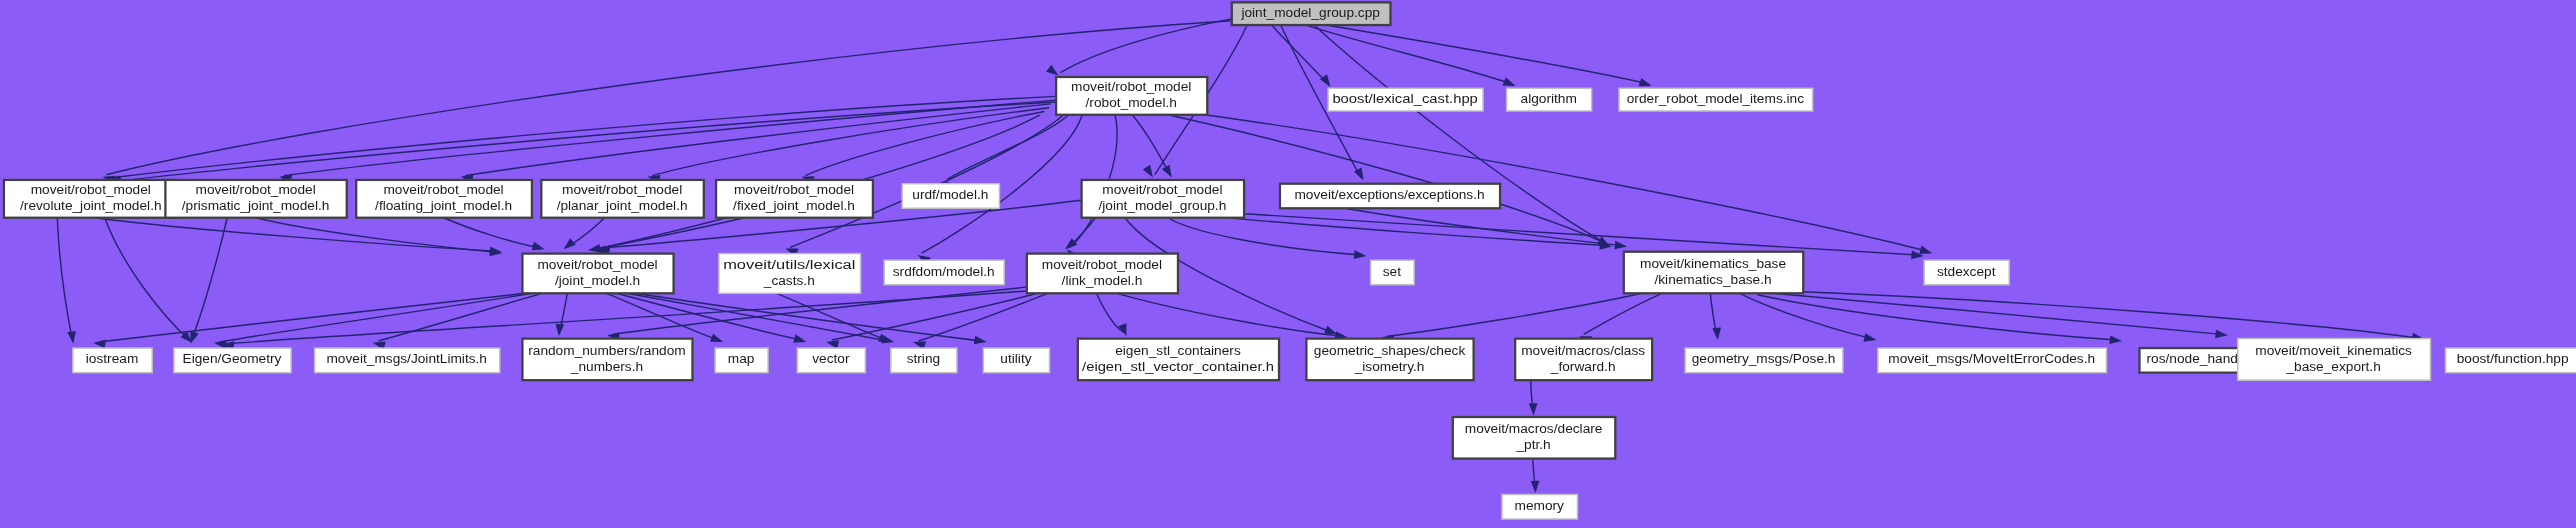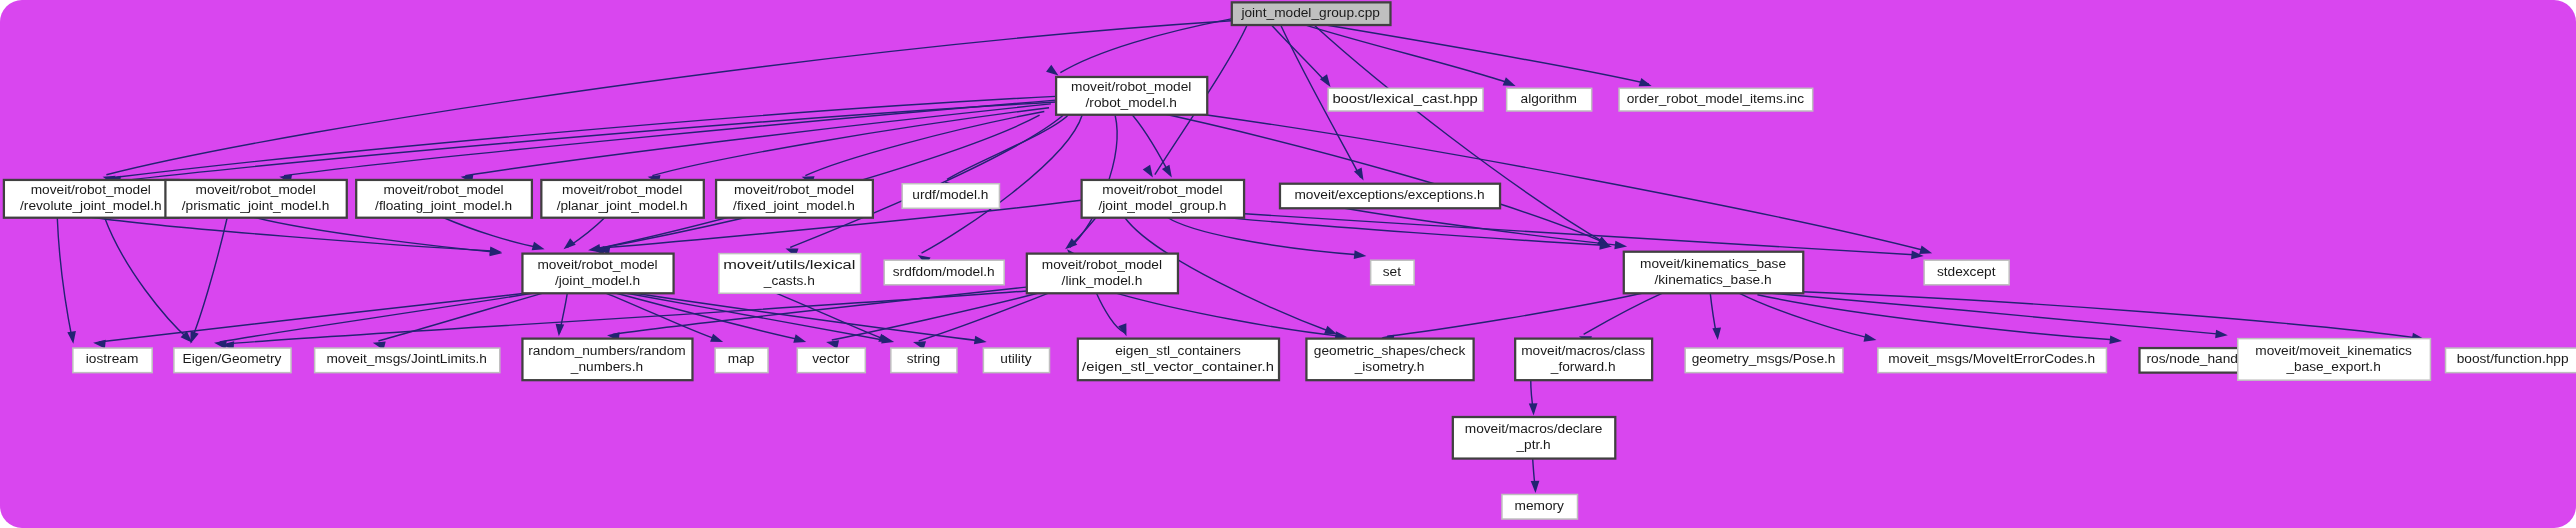--- a/index.html
+++ b/index.html
@@ -1,17 +1,17 @@
 <!DOCTYPE html>
 <html style="font-size:15px"><head>
 <meta charset="utf-8">
 <style>
   html,body{margin:0;padding:0;background:#ffffff;}
   body{font-family:"Liberation Sans",sans-serif;}
-  #graph-wrap{position:relative;width:2576px;height:528px;background:#d946ef;overflow:hidden;border-radius:22px;}
+  #graph-wrap{position:relative;width:2576px;height:528px;background:#8b5cf6;overflow:hidden;}
   svg#dep-graph{display:block;width:2576px;height:528px;}
   .node-box{fill:#ffffff;stroke:#bfbfbf;stroke-width:1.6px;}
   .node-box.thick{stroke:#404040;stroke-width:2.4px;}
   .node-box.root{fill:#bfbfbf;stroke:#404040;stroke-width:2.4px;}
   .node-label{font-family:"Liberation Sans",sans-serif;font-size:14.5px;fill:#1a1a1a;text-anchor:middle;dominant-baseline:middle;}
   .edge{fill:none;stroke:#232372;stroke-width:1.5px;}
   .edge-head{fill:#232372;stroke:none;}
 </style>
 </head>
 <body>

